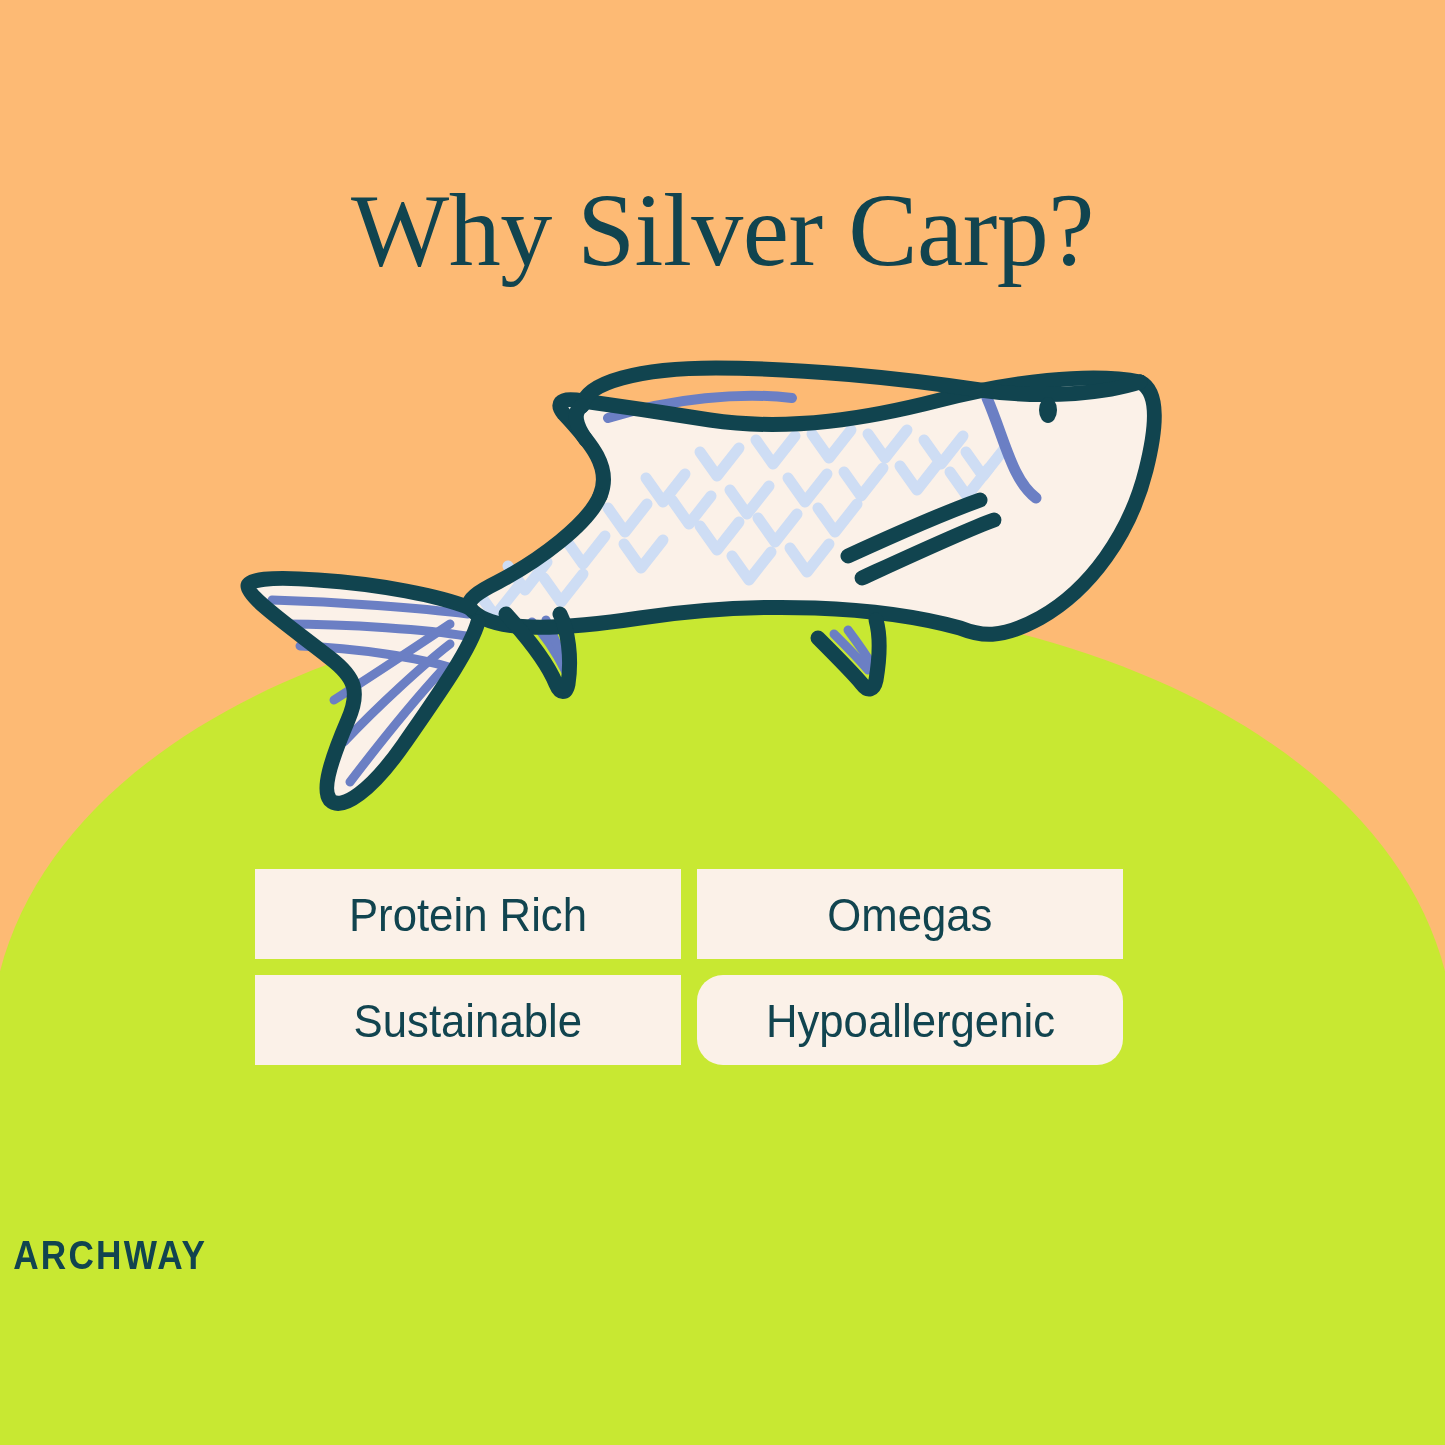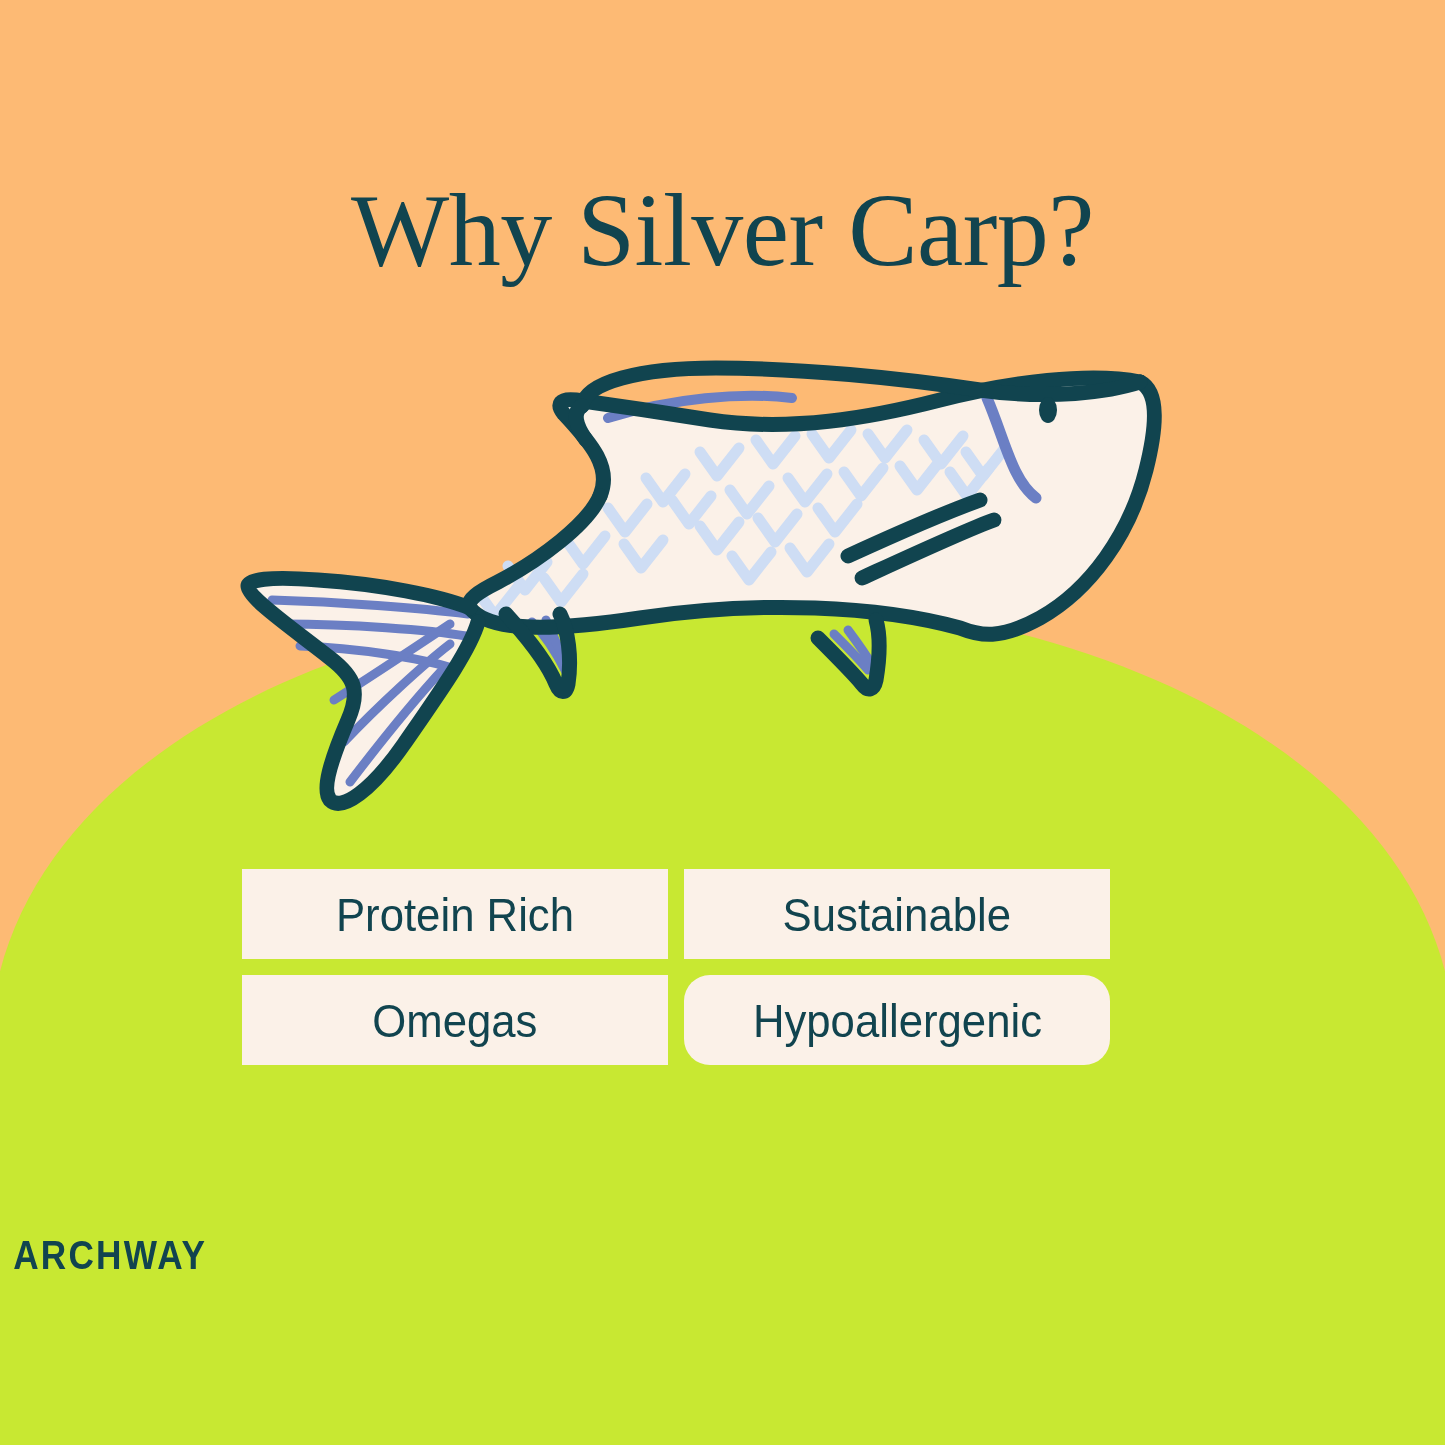--- a/index.html
+++ b/index.html
@@ -40,21 +40,21 @@
     font-family: "Liberation Serif", "DejaVu Serif", serif;
     font-size: 104px;
     line-height: 1.1;
     font-weight: 400;
     color: #11444F;
     letter-spacing: -0.5px;
     white-space: nowrap;
   }
   #benefit-grid {
     position: absolute;
-    left: 242px;
+    left: 255px;
     top: 869px;
     width: 936px;
     display: grid;
     grid-template-columns: 426px 426px;
     grid-template-rows: 90px 90px;
     column-gap: 84px;
     row-gap: 88px;
     gap: 16px;
   }
   .benefit-box {
@@ -238,24 +238,24 @@
     </g>
   </svg>
 
   <h1 id="title" style="color: rgb(17, 68, 79);">Why Silver Carp?</h1>
 
   <div id="benefit-grid">
     <div class="benefit-box" style="background: rgb(251, 241, 232);">
       <span class="benefit-label" style="color: rgb(17, 68, 79);">Protein Rich</span>
     </div>
     <div class="benefit-box" style="background: rgb(251, 241, 232);">
+      <span class="benefit-label" style="color: rgb(17, 68, 79);">Omegas</span>
+    </div>
+    <div class="benefit-box" style="background: rgb(251, 241, 232);">
       <span class="benefit-label" style="color: rgb(17, 68, 79);">Sustainable</span>
-    </div>
-    <div class="benefit-box" style="background: rgb(251, 241, 232);">
-      <span class="benefit-label" style="color: rgb(17, 68, 79);">Omegas</span>
     </div>
     <div class="benefit-box" style="background: rgb(251, 241, 232); border-radius: 26px;">
       <span class="benefit-label" style="color: rgb(17, 68, 79);">Hypoallergenic</span>
     </div>
   </div>
 
   <div id="brand">
     <span id="brand-wordmark" style="color: rgb(17, 68, 79);">ARCHWAY</span>
   </div>
 

